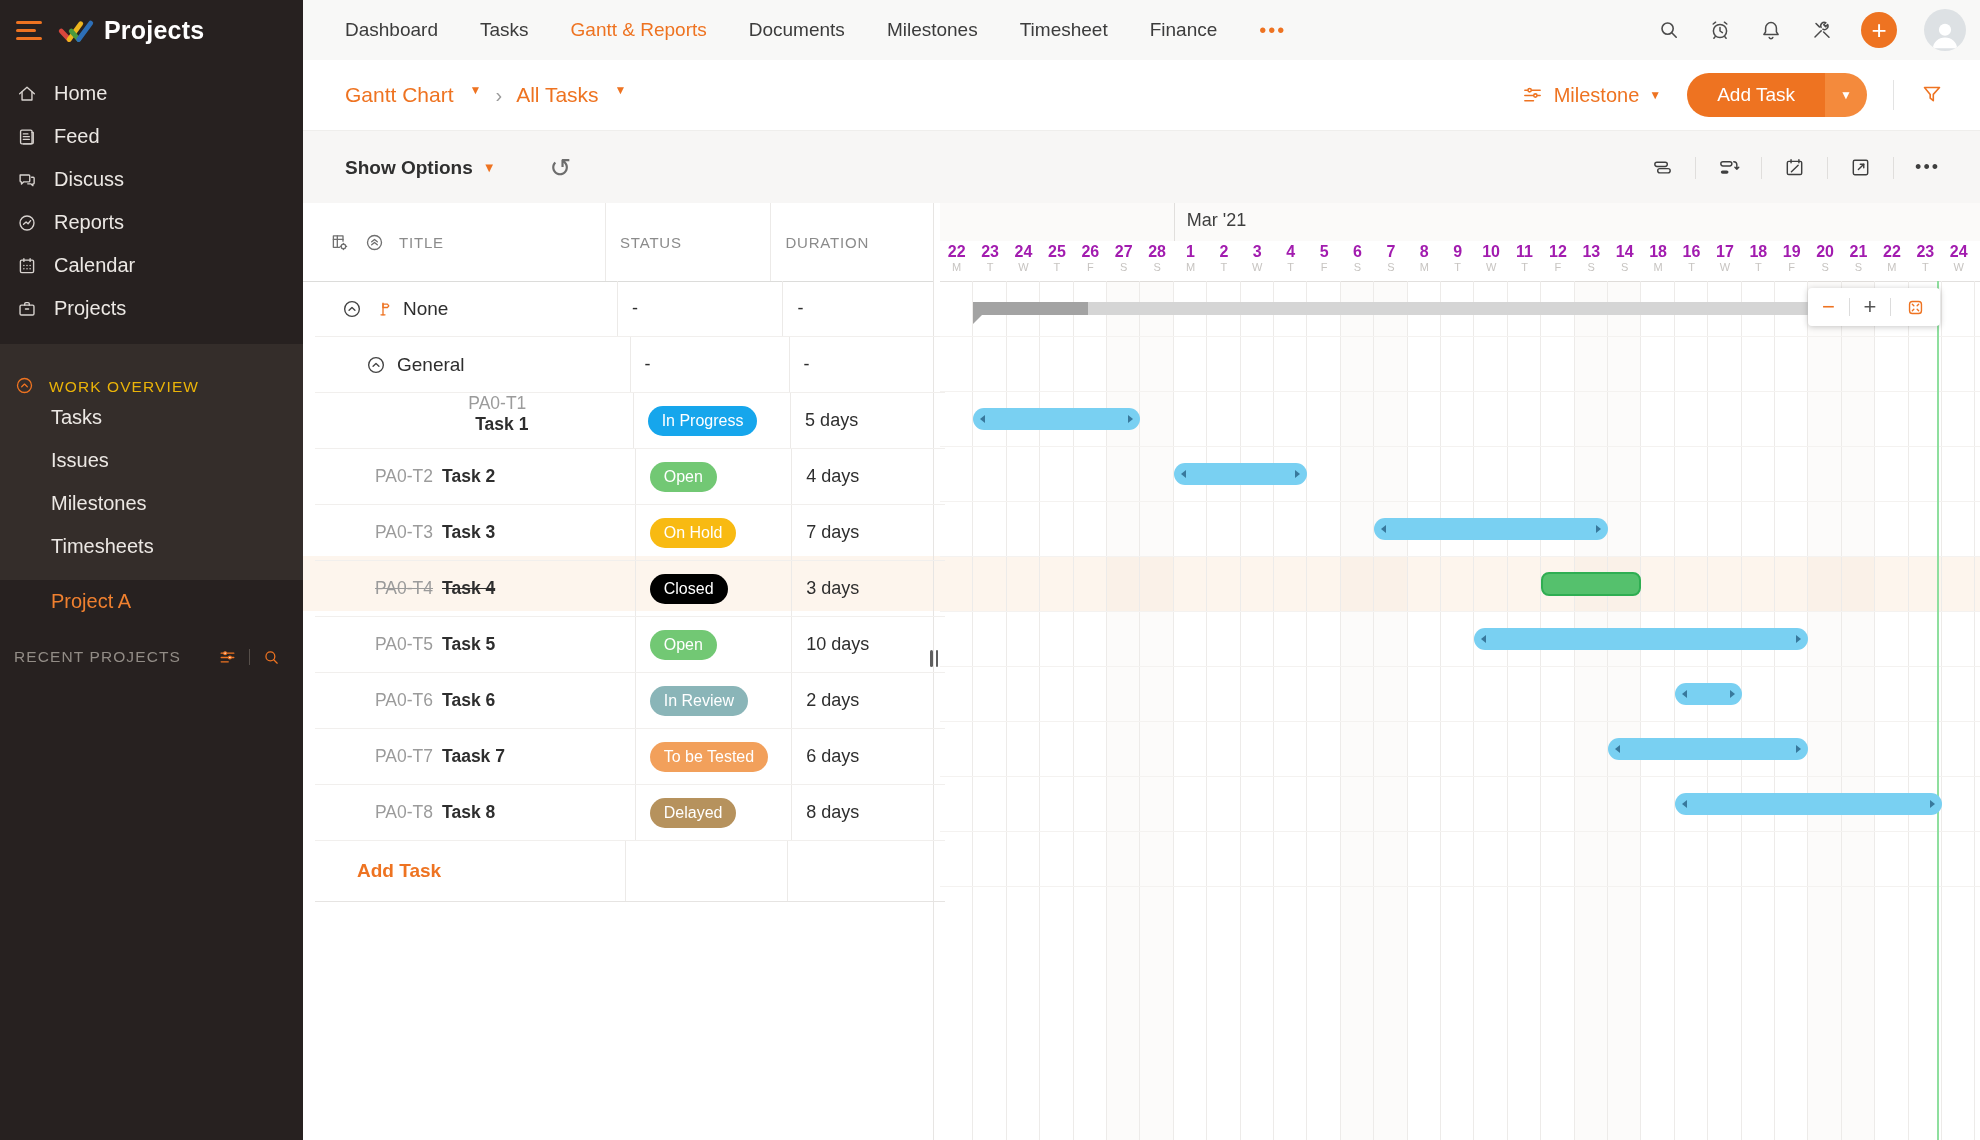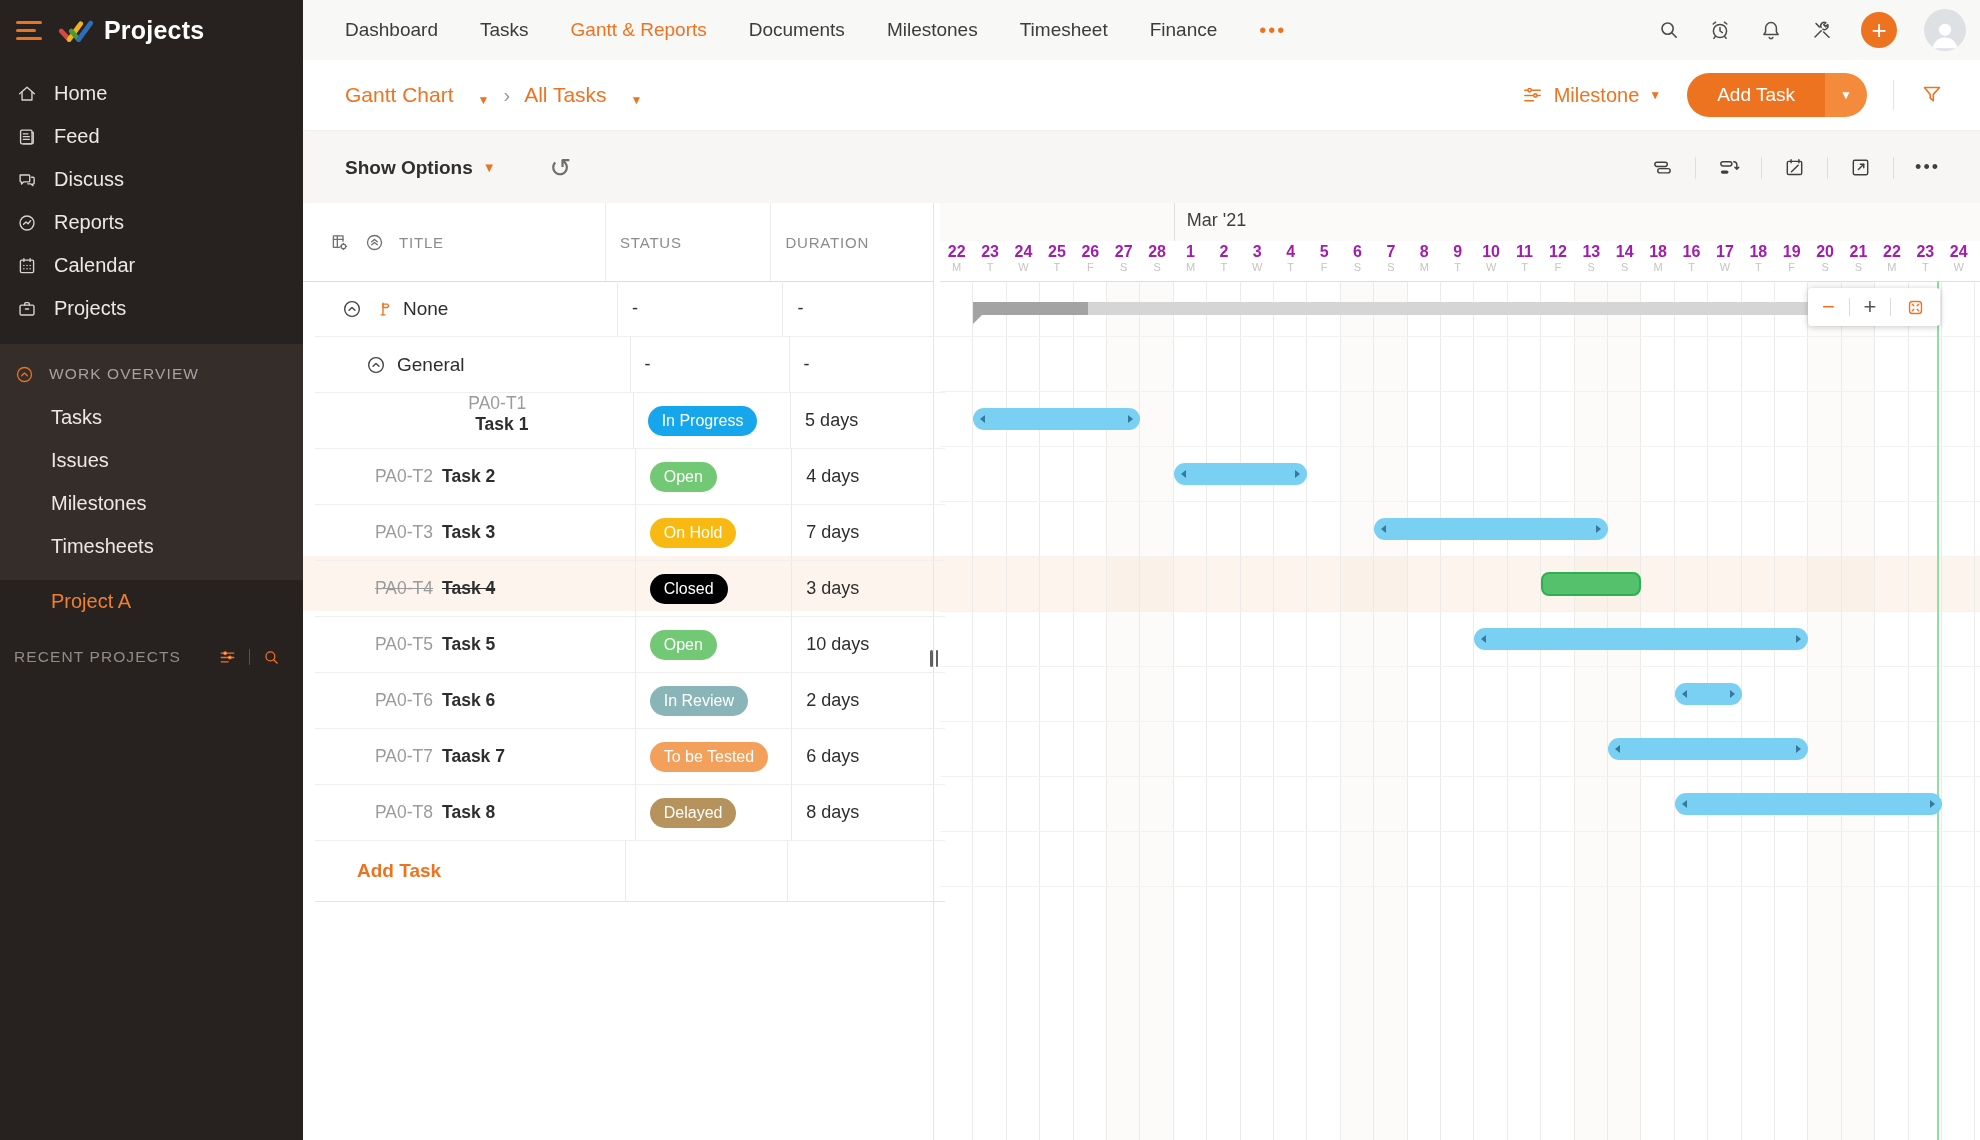--- a/index.html
+++ b/index.html
@@ -11,21 +11,21 @@
   #sidebar{position:absolute;left:0;top:0;width:303px;height:1140px;background:#272120;z-index:6;}
   #logoband{display:flex;align-items:center;height:60px;padding-left:16px;}
   #hamburger{width:26px;display:flex;flex-direction:column;gap:5px;cursor:pointer;}
   #hamburger span{height:3px;border-radius:2px;background:var(--accent);}
   #hamburger span:nth-child(2){width:20px;}
   #logomark{margin-left:14px;}
   #apptitle{color:#fff;font-size:25px;font-weight:600;margin-left:8px;letter-spacing:.2px;}
   .snav-item{display:flex;align-items:center;height:43px;padding-left:16px;color:#ece8e4;font-size:20px;cursor:pointer;}
   .snav-item .ic{width:22px;height:22px;margin-right:16px;color:#d8d3cf;}
   #workblock{background:#342d2a;margin-top:14px;padding:8px 0 12px 0;}
-  .sec-head{display:flex;align-items:center;height:44px;padding-left:14px;color:#a3a3a3;font-size:15.5px;letter-spacing:1.1px;font-weight:500;}
+  .sec-head{display:flex;align-items:flex-end;height:44px;padding-left:14px;color:#eab308;font-size:15.5px;letter-spacing:1.1px;font-weight:500;}
   .sec-head .ic{width:21px;height:21px;margin-right:14px;color:var(--accent);}
   .swork-item{display:flex;align-items:center;height:43px;padding-left:51px;color:#ece8e4;font-size:20px;cursor:pointer;}
   #recenthead{display:flex;align-items:center;height:44px;padding:0 22px 0 14px;margin-top:12px;color:#928c86;font-size:15.5px;letter-spacing:1.1px;font-weight:500;}
   #recenthead .spacer{flex:1;}
   #recenthead .ic{width:19px;height:19px;color:var(--accent);cursor:pointer;}
   #recenthead .vdiv{width:1px;height:16px;background:#564f4a;margin:0 12px;}
   .sproj-item{display:flex;align-items:center;height:43px;padding-left:51px;color:#f0802f;font-size:20px;cursor:pointer;}
   
   #main{position:absolute;left:303px;top:0;width:1677px;height:1140px;}
   #topnav{position:absolute;left:0;top:0;right:0;height:60px;background:#f8f8f7;border-bottom:1px solid #ebebea;display:flex;align-items:center;}
@@ -33,21 +33,21 @@
   .tab{cursor:pointer;white-space:nowrap;}
   .tab.active{color:var(--accent);}
   #tabs .overflow{color:var(--accent);font-size:20px;letter-spacing:2px;cursor:pointer;}
   #topicons{margin-left:auto;display:flex;align-items:center;gap:27px;padding-right:14px;}
   #topicons .ic{color:#4b4b4b;cursor:pointer;}
   #plusbtn{width:36px;height:36px;border-radius:50%;background:var(--accent);color:#fff;font-size:26px;display:flex;align-items:center;justify-content:center;cursor:pointer;line-height:1;}
   #avatar{width:42px;height:42px;border-radius:50%;background:#dde1e4;display:flex;align-items:flex-end;justify-content:center;overflow:hidden;cursor:pointer;}
   
   #pagehead{position:absolute;left:0;top:60px;right:0;height:70px;background:#fff;display:flex;align-items:center;}
   #crumbs{display:flex;align-items:center;gap:14px;padding-left:42px;font-size:21px;color:var(--accent);}
-  .crumb{display:flex;align-items:flex-end;gap:24px;cursor:pointer;}
+  .crumb{display:flex;align-items:flex-start;gap:16px;cursor:pointer;}
   .caret{font-size:12px;color:var(--accent);}
   .crumb-sep{color:#9a9a9a;font-size:20px;}
   #headright{margin-left:auto;display:flex;align-items:center;padding-right:36px;}
   #groupby{display:flex;align-items:center;gap:10px;color:var(--accent);font-size:20px;cursor:pointer;}
   #groupby .ic{width:23px;height:23px;color:var(--accent);}
   #addtaskbtn{display:flex;margin-left:26px;height:44px;border-radius:22px;overflow:hidden;cursor:pointer;}
   #addtaskbtn .lbl{background:var(--accent);color:#fff;font-size:19px;display:flex;align-items:center;padding:0 30px;}
   #addtaskbtn .dd{background:#f48a3c;color:#fff;width:42px;display:flex;align-items:center;justify-content:center;font-size:12px;}
   #headright .vdiv{width:1px;height:30px;background:#e3e3e3;margin:0 26px;}
   #funnel{color:var(--accent);cursor:pointer;}

